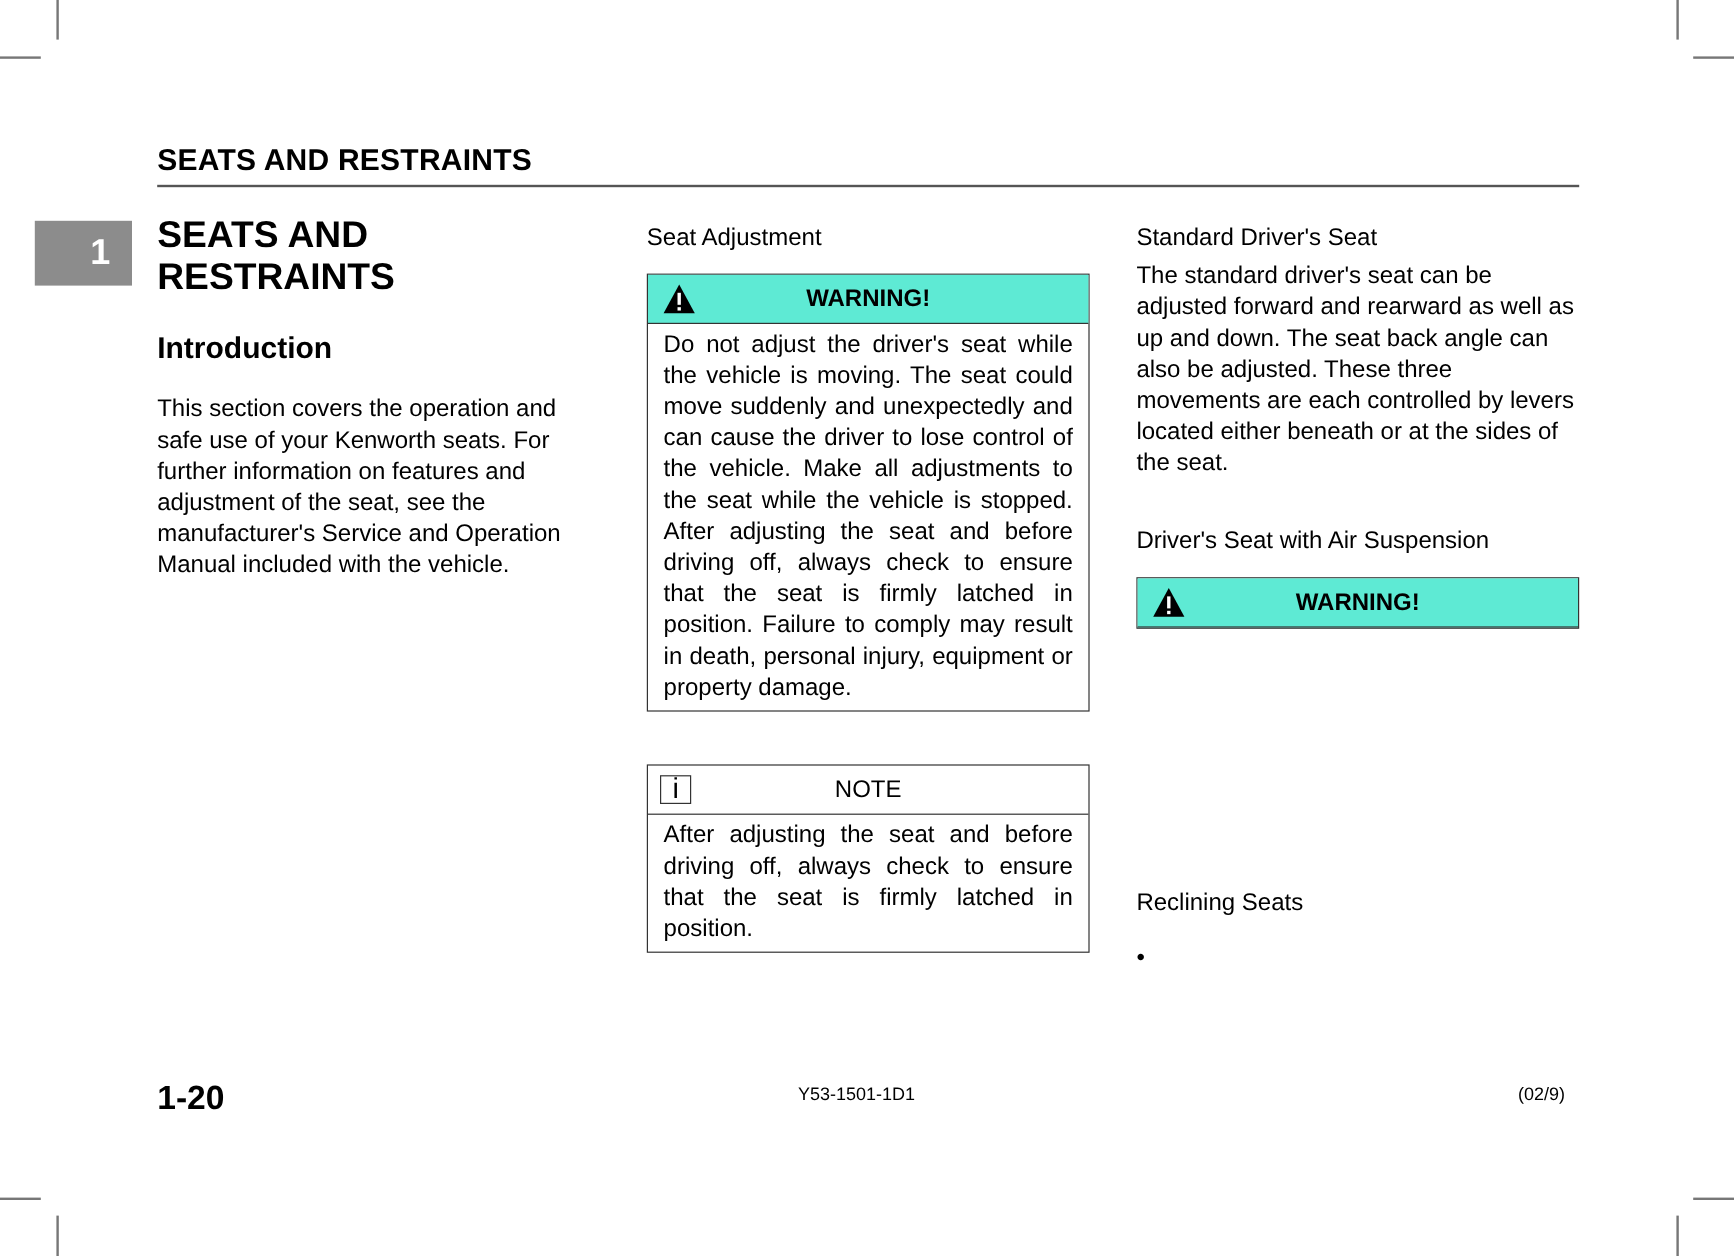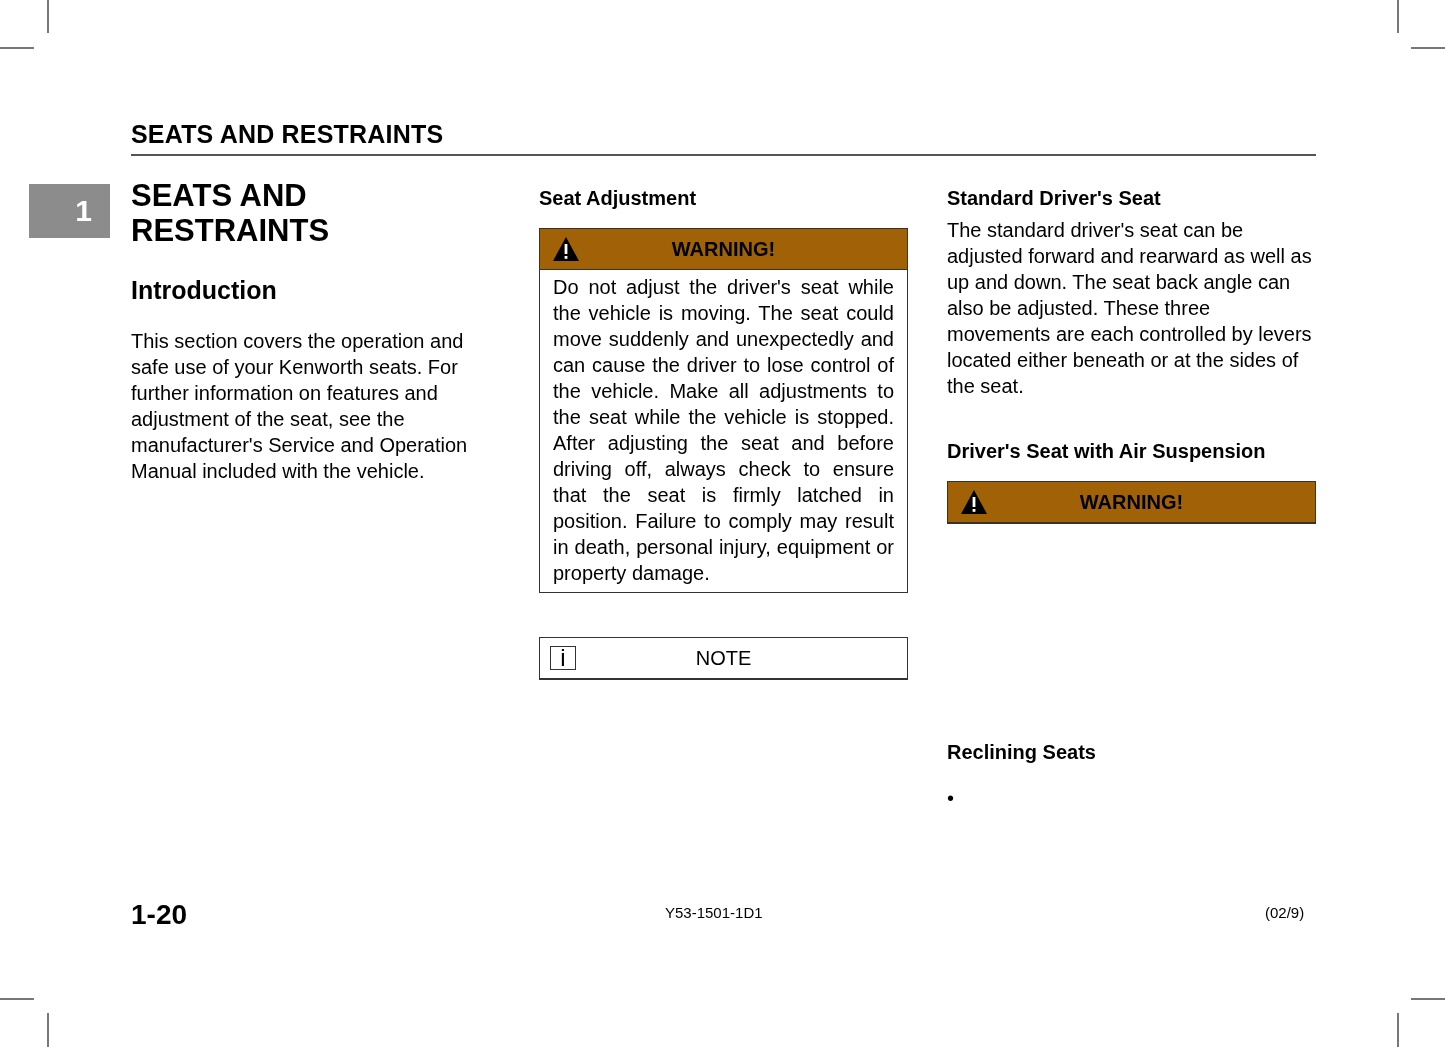--- a/index.html
+++ b/index.html
@@ -10,24 +10,24 @@
   .header-rule { position:absolute; left:131px; top:154px; width:1185px; height:2px; background:#555; }
   .chapter-tab { position:absolute; left:29px; top:184px; width:81px; height:54px; background:#8c8c8c;
                  color:#fff; font-weight:bold; font-size:30px; display:flex; align-items:center; justify-content:center; padding-left:28px; box-sizing:border-box;}
   .col { position:absolute; top:0; }
   .col1 { left:131px; width:365px; }
   .col2 { left:539px; width:369px; }
   .col3 { left:947px; width:369px; }
   .h1 { position:absolute; top:178px; font-weight:bold; font-size:31px; line-height:35px; white-space:pre-line; }
   .h2 { position:absolute; top:276px; font-weight:bold; font-size:25px; }
   .para { position:absolute; font-size:20px; line-height:26px; }
-  .h3 { position:absolute; font-weight:bold; font-size:20px; }
+  .h3 { position:absolute; font-weight:normal; font-size:20px; }
   .box { position:absolute; border:1.5px solid #333; box-sizing:border-box; }
   .box-head { height:40px; border-bottom:1.5px solid #333; position:relative; display:flex; align-items:center; justify-content:center; font-size:20px; }
-  .box-head.warn { background:#a16207; font-weight:bold;text-align:center; }
+  .box-head.warn { background:#5eead4; font-weight:bold;text-align:center; }
   .box-body { padding:4px 13px 6px 13px; font-size:20px; line-height:26px; text-align:justify; }
   .warn-icon { position:absolute; left:12px; top:7px; width:28px; height:26px; }
   .note-icon { position:absolute; left:10px; top:8px; width:26px; height:24px; border:1.5px solid #333; box-sizing:border-box;
                font-size:24px; line-height:22px; text-align:center; font-weight:normal; }
   .bullet-row { position:absolute; display:flex; font-size:20px; line-height:26px; }
   .bullet-dot { width:41px; }
   .footer-page { position:absolute; left:131px; top:899px; font-weight:bold; font-size:28px; }
   .footer-doc { position:absolute; left:665px; top:904px; font-size:15px; }
   .footer-date { position:absolute; left:1265px; top:904px; font-size:15px; }
 </style>
@@ -65,20 +65,21 @@
       </svg>
       <span>WARNING!</span>
     </div>
     <div class="box-body">Do not adjust the driver's seat while the vehicle is moving.  The seat could move suddenly and unexpectedly and can cause the driver to lose control of the vehicle. Make all adjustments to the seat while the vehicle is stopped.  After adjusting the seat and before driving off, always check to ensure that the seat is firmly latched in position.  Failure to comply may result in death, personal injury, equipment or property damage.</div>
   </div>
   <div class="box" style="top:637px;width:369px;">
     <div class="box-head">
       <span class="note-icon">i</span>
       <span>NOTE</span>
     </div>
+    <div class="box-body">After adjusting the seat and before driving off, always check to ensure that the seat is firmly latched in position.</div>
   </div>
 </div>
 
 <div class="col col3">
   <div class="h3" style="top:187px;">Standard Driver's Seat</div>
   <div class="para" style="top:217px;width:369px;">The standard driver's seat can be adjusted forward and rearward as well as up and down. The seat back angle can also be adjusted.  These three movements are each controlled by levers located either beneath or at the sides of the seat.</div>
   <div class="h3" style="top:440px;">Driver's Seat with Air Suspension</div>
   <div class="box" style="top:481px;width:369px;">
     <div class="box-head warn">
       <svg class="warn-icon" viewBox="0 0 28 26">

